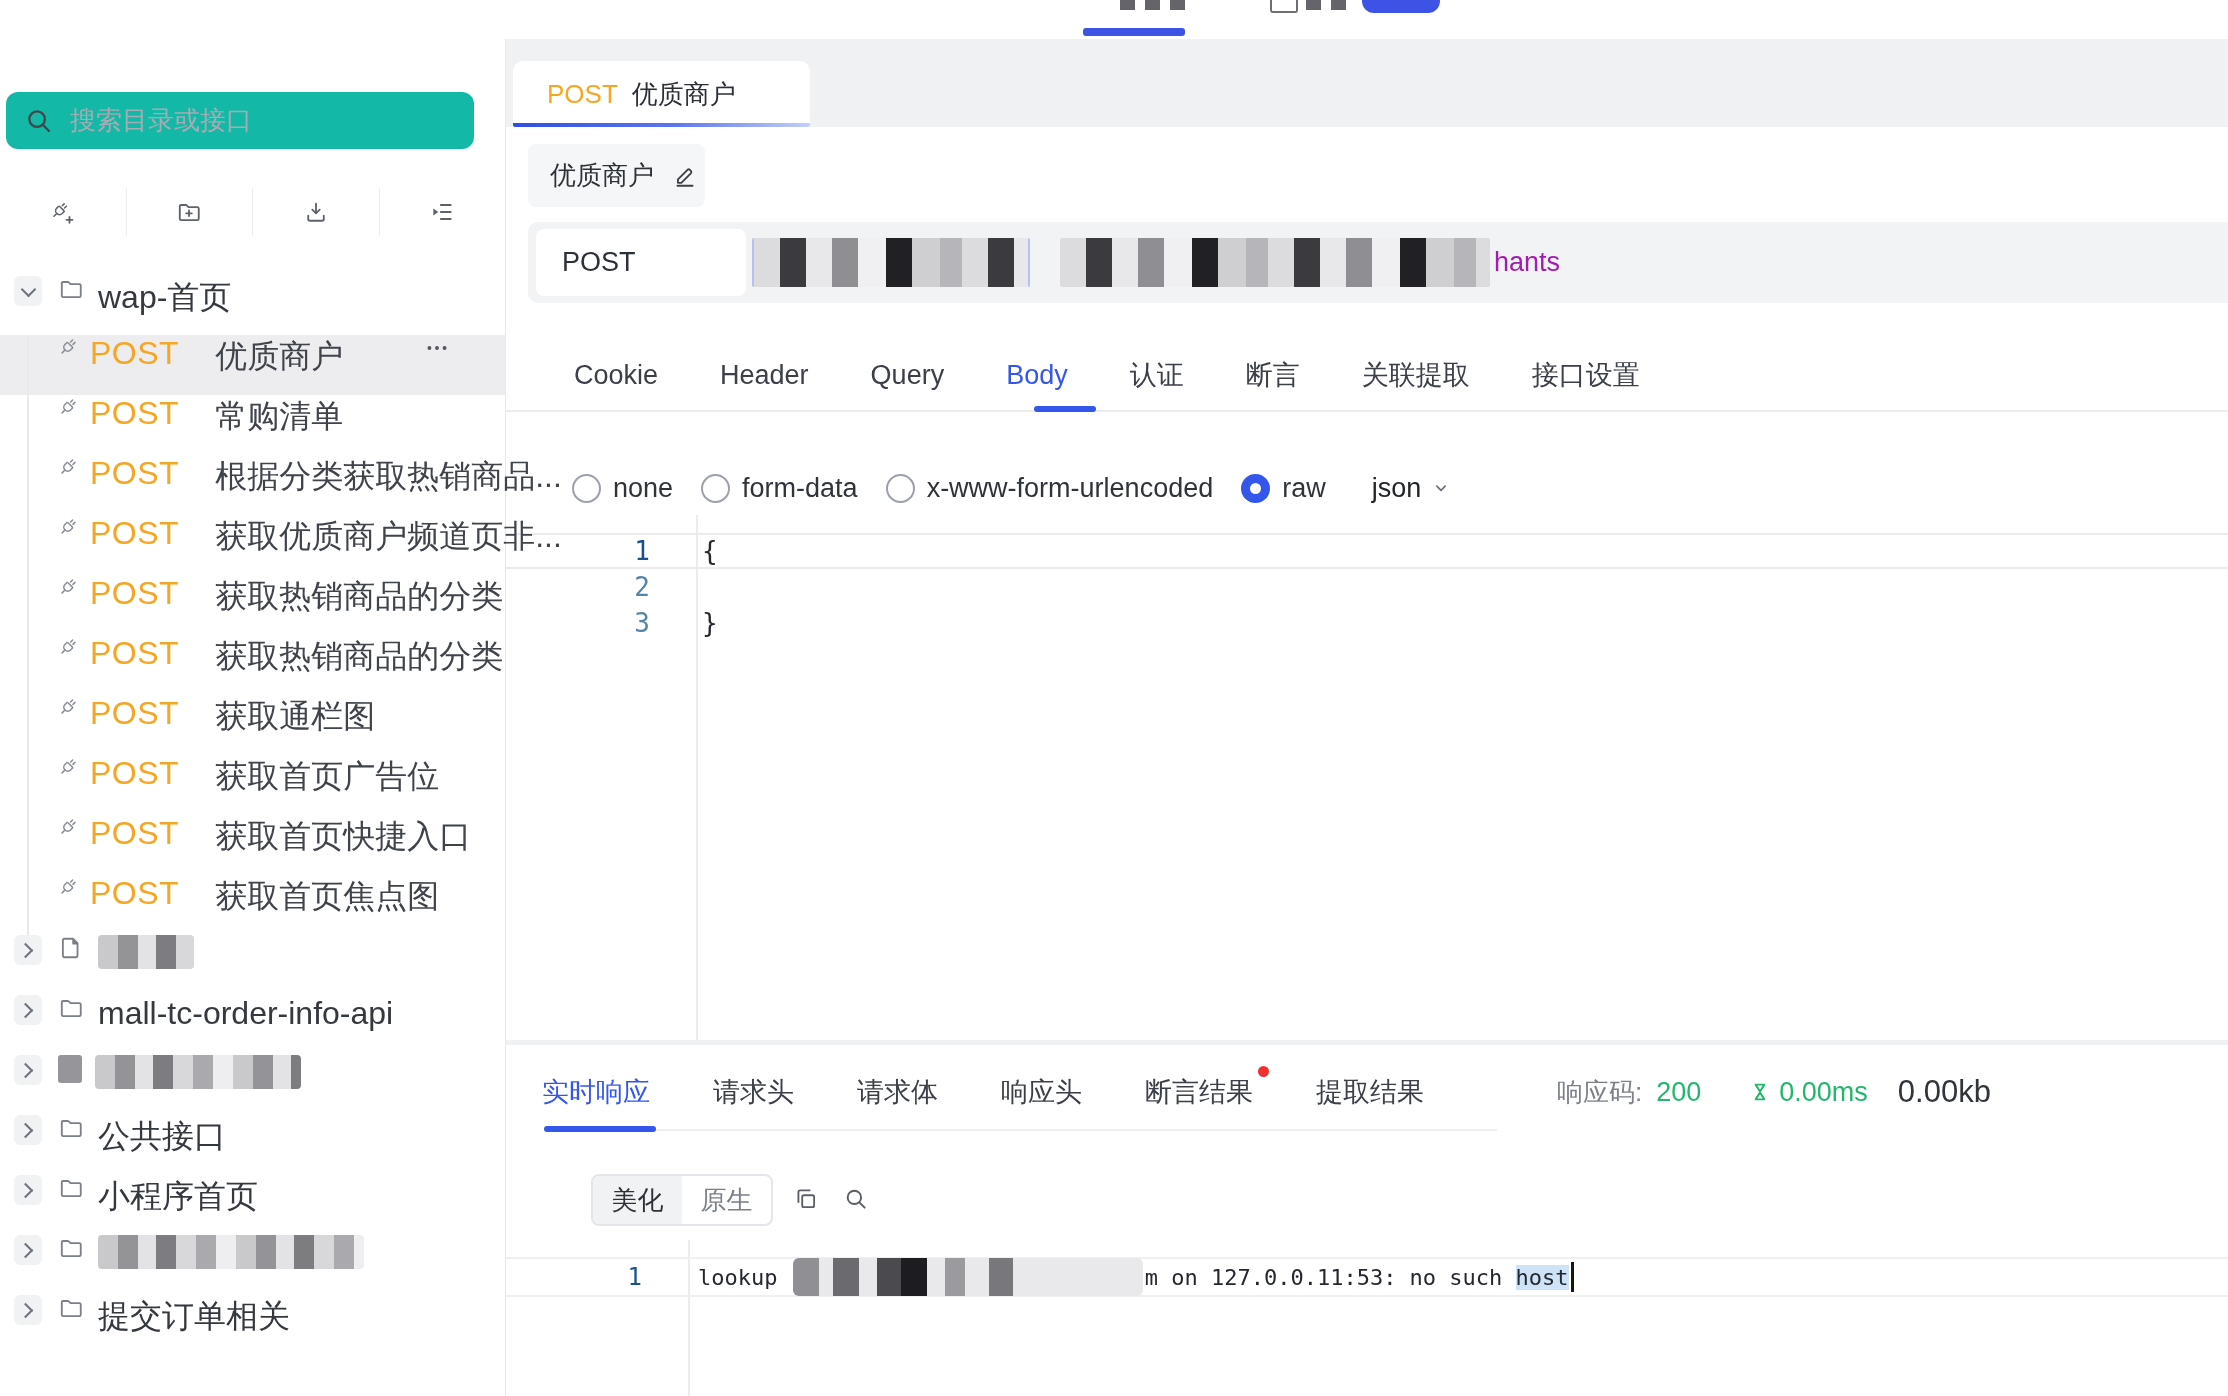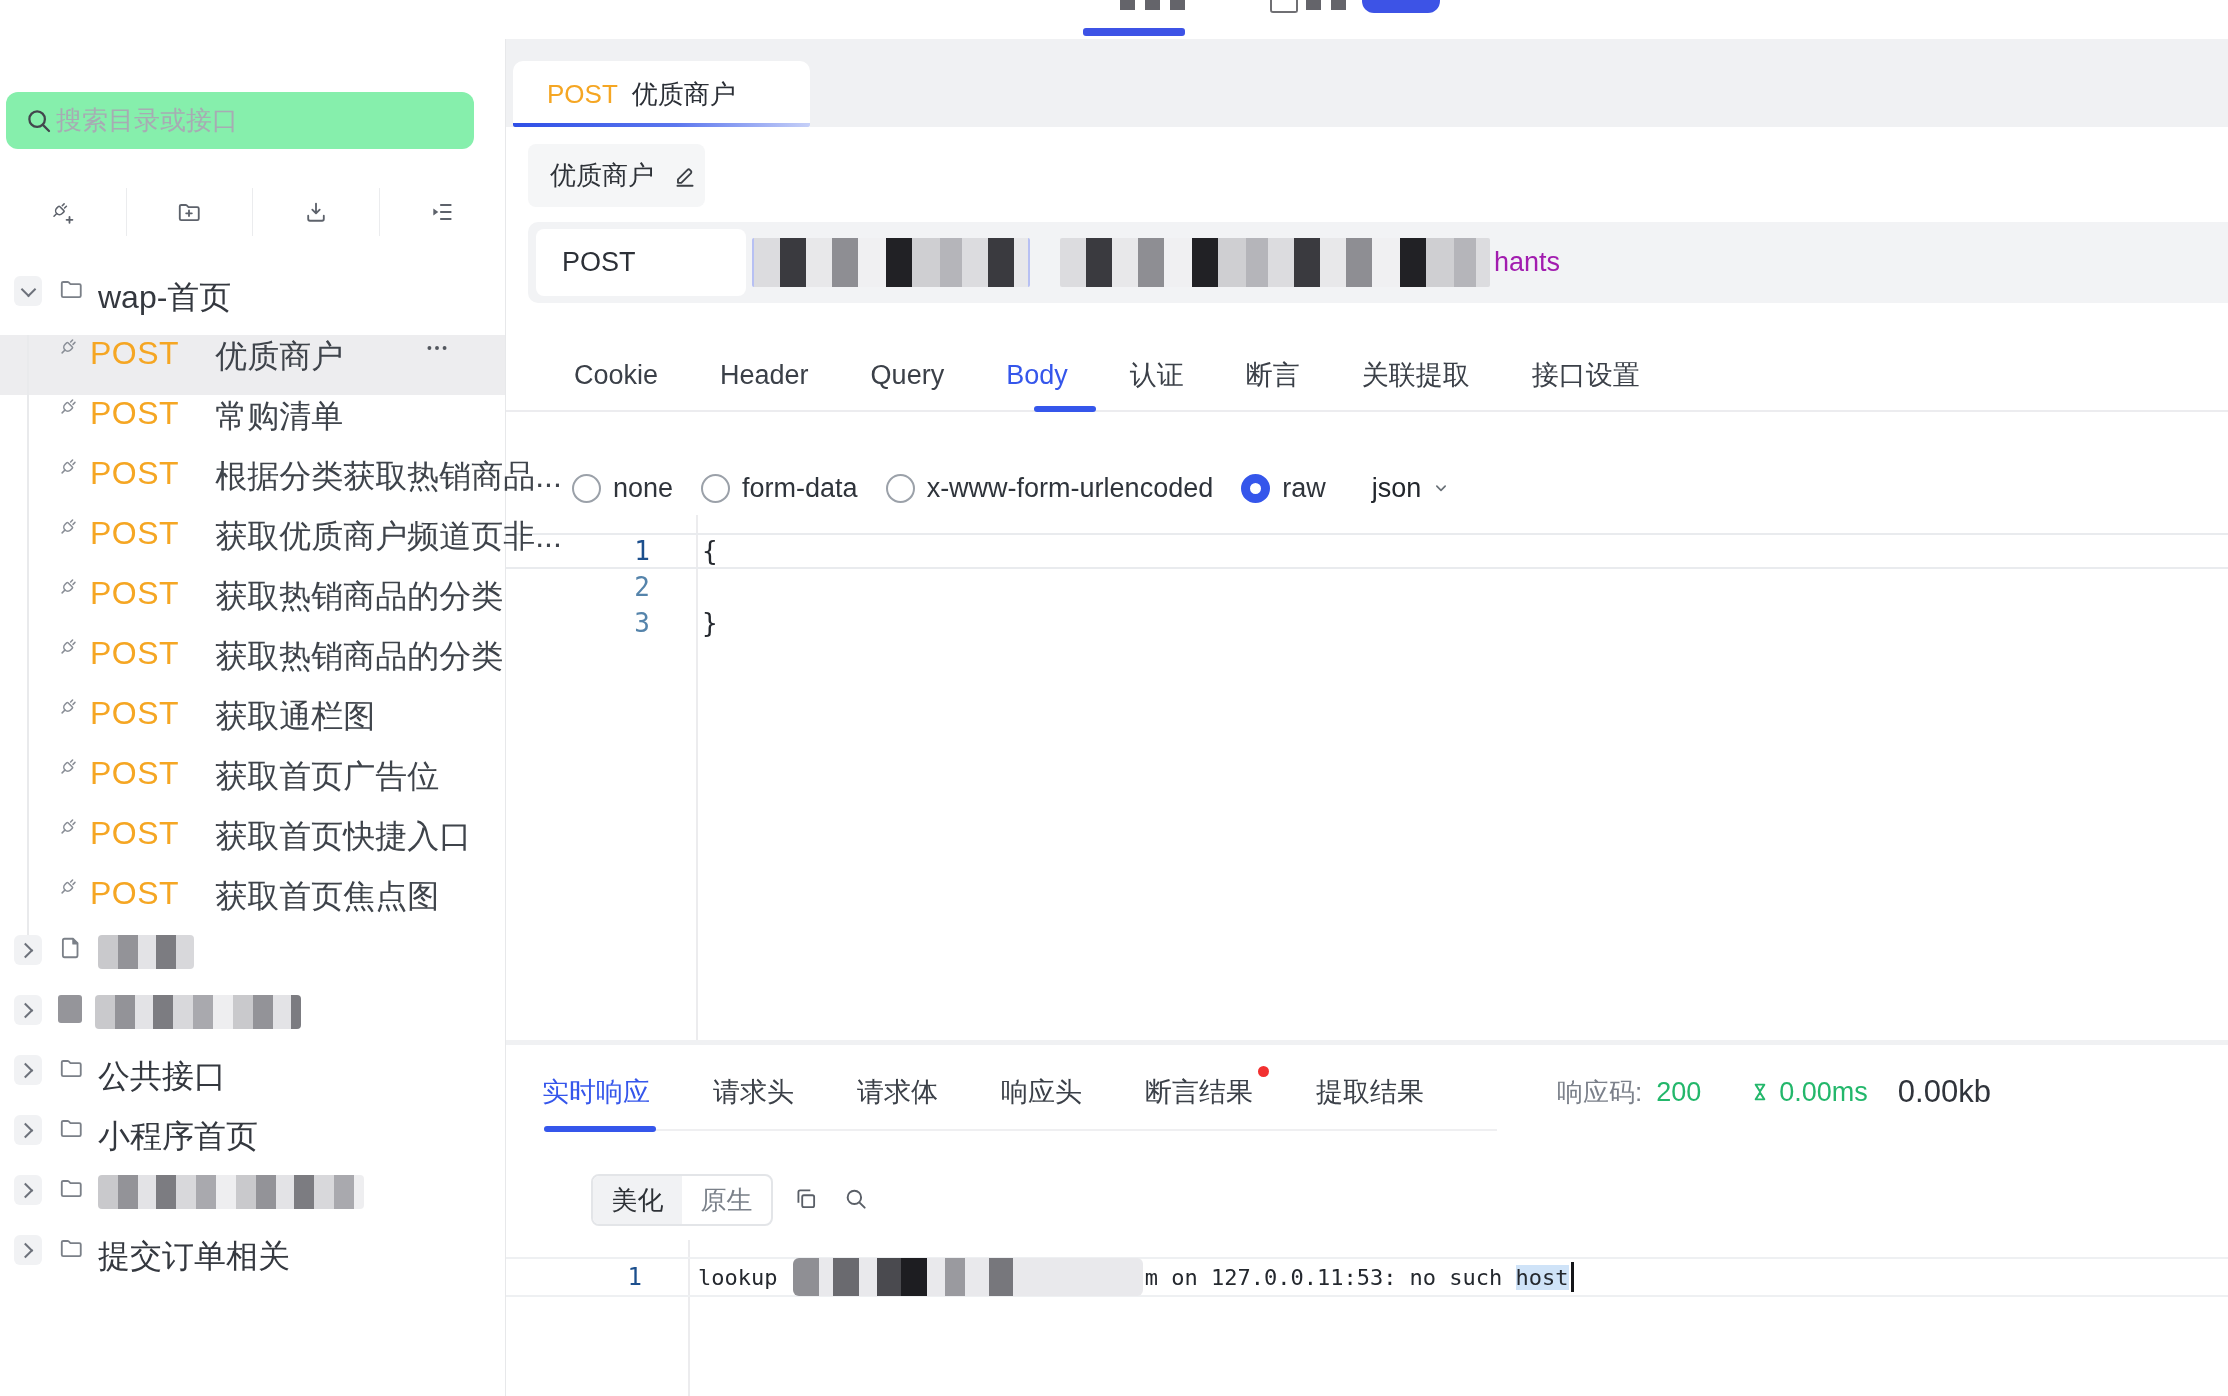--- a/index.html
+++ b/index.html
@@ -15,22 +15,22 @@
   .topcut{position:absolute;left:0;top:0;right:0;height:39px;background:#ffffff;z-index:6}
   .frag{position:absolute;top:0;height:10px;background:repeating-linear-gradient(90deg,#64646a 0 15px,rgba(0,0,0,0) 15px 25px)}
   .frag1{left:1120px;width:70px}
   .frag2{left:1306px;width:46px}
   .fragicon{position:absolute;top:0;left:1270px;width:24px;height:11px;border:2px solid #6f6f73;border-top:none;border-radius:0 0 3px 3px}
   .pill{position:absolute;top:0;left:1362px;width:78px;height:13px;background:#3d53e6;border-radius:0 0 12px 12px}
   .topunderline{position:absolute;top:28px;left:1083px;width:102px;height:8px;background:#3d53e6;border-radius:3px}
 
   
   .sidebar{position:absolute;left:0;top:0;width:505px;height:1396px;background:#ffffff;border-right:1px solid #e7e8ea;z-index:4}
-  .search{position:absolute;left:6px;top:92px;width:468px;height:57px;background:#86efac;border-radius:12px;
-          display:flex;align-items:center;padding-left:18px;box-sizing:border-box;color:#42464d}
+  .search{position:absolute;left:6px;top:92px;width:468px;height:57px;background:#14b8a6;border-radius:12px;
+          display:flex;align-items:center;gap:14px;padding-left:18px;box-sizing:border-box;color:#42464d}
   .search input{border:none;outline:none;background:transparent;font-size:26px;color:#3c4148;width:300px;font-family:inherit}
   .search input::placeholder{color:#a7abb3}
   .stoolbar{position:absolute;left:0;top:188px;width:505px;height:48px;display:flex;align-items:center}
   .stool{flex:1;height:48px;display:flex;align-items:center;justify-content:center;color:#5d626b;cursor:pointer}
   .stool + .stool{border-left:1px solid #ebecee}
   .tree{position:absolute;left:0;top:276px;width:505px}
   .guide{position:absolute;left:27px;top:59px;width:2px;height:600px;background:#e9eaec;z-index:2}
   .trow{height:60px;display:flex;align-items:flex-start;position:relative;font-size:32px;cursor:pointer}
   .trow.first{height:59px}
   .trow.sel{background:#ededef}
@@ -344,20 +344,29 @@
           </span>
         <svg class="ic fold">
             <use href="#i-doc"></use>
           </svg>
         <span class="mos m11"></span>
       </div>
       <div class="trow">
         <span class="chev r">
             <i></i>
           </span>
+        <svg class="ic fold">
+            <use href="#i-folder"></use>
+          </svg>
+        <span class="fname">mall-tc-order-info-api</span>
+      </div>
+      <div class="trow">
+        <span class="chev r">
+            <i></i>
+          </span>
         <span class="blockic"></span>
         <span class="mos m13"></span>
       </div>
       <div class="trow">
         <span class="chev r">
             <i></i>
           </span>
         <svg class="ic fold">
             <use href="#i-folder"></use>
           </svg>

